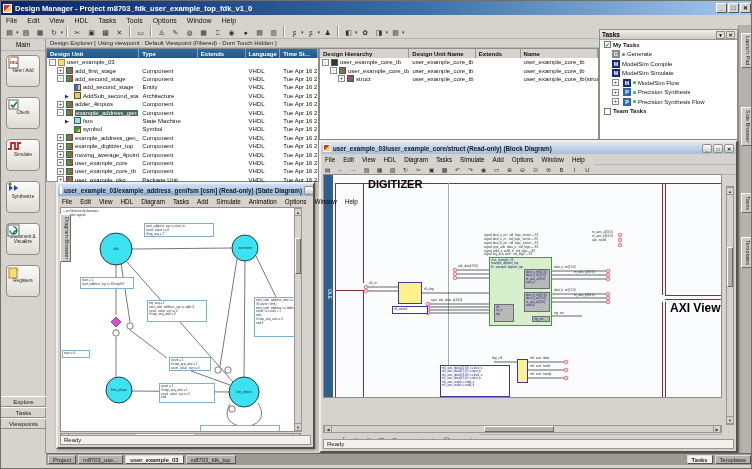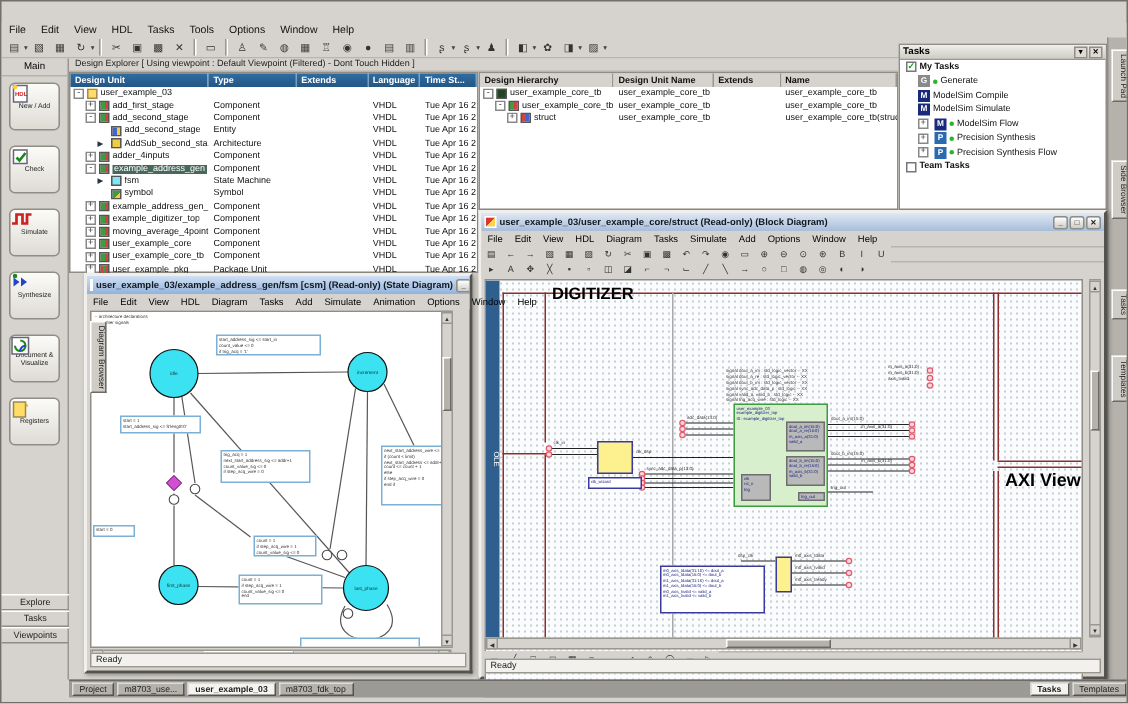--- a/index.html
+++ b/index.html
@@ -88,20 +88,29 @@
   .ttab{height:9px;background:#b5b2ac;border:1px solid;border-color:#ddd #55534e #55534e #ddd;font-size:5.8px;padding:0 4px;line-height:8px;color:#222;white-space:nowrap;}
   .ttab.active{background:#f4f3ef;font-weight:bold;}
   .ttspacer{flex:1;}
   svg{position:absolute;left:0;top:0;overflow:visible;}
 </style>
 </head>
 <body>
 
 <div id="app">
 
+  <div id="titlebar" class="abs">
+    <span class="appicon"></span>
+    <span>Design Manager - Project m8703_fdk_user_example_top_fdk_v1_0</span>
+    <span class="wbtns">
+      <span class="wbtn">_</span>
+      <span class="wbtn">□</span>
+      <span class="wbtn">✕</span>
+    </span>
+  </div>
 
   <div id="mainmenu" class="abs menubar">
       <span class="mi">File</span>
       <span class="mi">Edit</span>
       <span class="mi">View</span>
       <span class="mi">HDL</span>
       <span class="mi">Tasks</span>
       <span class="mi">Tools</span>
       <span class="mi">Options</span>
       <span class="mi">Window</span>
@@ -543,21 +552,21 @@
         <span class="tbtn" style="font-size: 6px;">╱</span>
         <span class="tbtn" style="font-size: 6px;">╲</span>
         <span class="tbtn" style="font-size: 6px;">→</span>
         <span class="tbtn" style="font-size: 6px;">○</span>
         <span class="tbtn" style="font-size: 6px;">□</span>
         <span class="tbtn" style="font-size: 6px;">◍</span>
         <span class="tbtn" style="font-size: 6px;">◎</span>
         <span class="tbtn" style="font-size: 6px;">◐</span>
         <span class="tbtn" style="font-size: 6px;">◑</span>
       </div>
-    <div id="bcanvas" style="position:absolute;left:2px;top:44px;width:399px;height:279px;">
+    <div id="bcanvas" style="position:absolute;left:2px;top:32px;width:399px;height:224px;">
         <div id="bluestrip" style="left: 0px; top: 0px; width: 9px; height: 239px;">OLE</div>
         <div class="redline" style="left: 11px; top: 8px; width: 1px; height: 231px;"></div>
         <div class="redline" style="left: 39px; top: 8px; width: 1px; height: 100px;"></div>
         <div class="redline" style="left: 39px; top: 116px; width: 1px; height: 123px;"></div>
         <div class="redline" style="left: 11px; top: 8px; width: 388px; height: 1px;"></div>
         <div class="redline" style="left: 11px; top: 115px; width: 29px; height: 1px;"></div>
         <div class="redline" style="left: 338px; top: 8px; width: 1px; height: 112px;"></div>
         <div class="redline" style="left: 341px; top: 8px; width: 1px; height: 112px;"></div>
         <div class="redline" style="left: 338px; top: 127px; width: 1px; height: 112px;"></div>
         <div class="redline" style="left: 341px; top: 127px; width: 1px; height: 112px;"></div>

